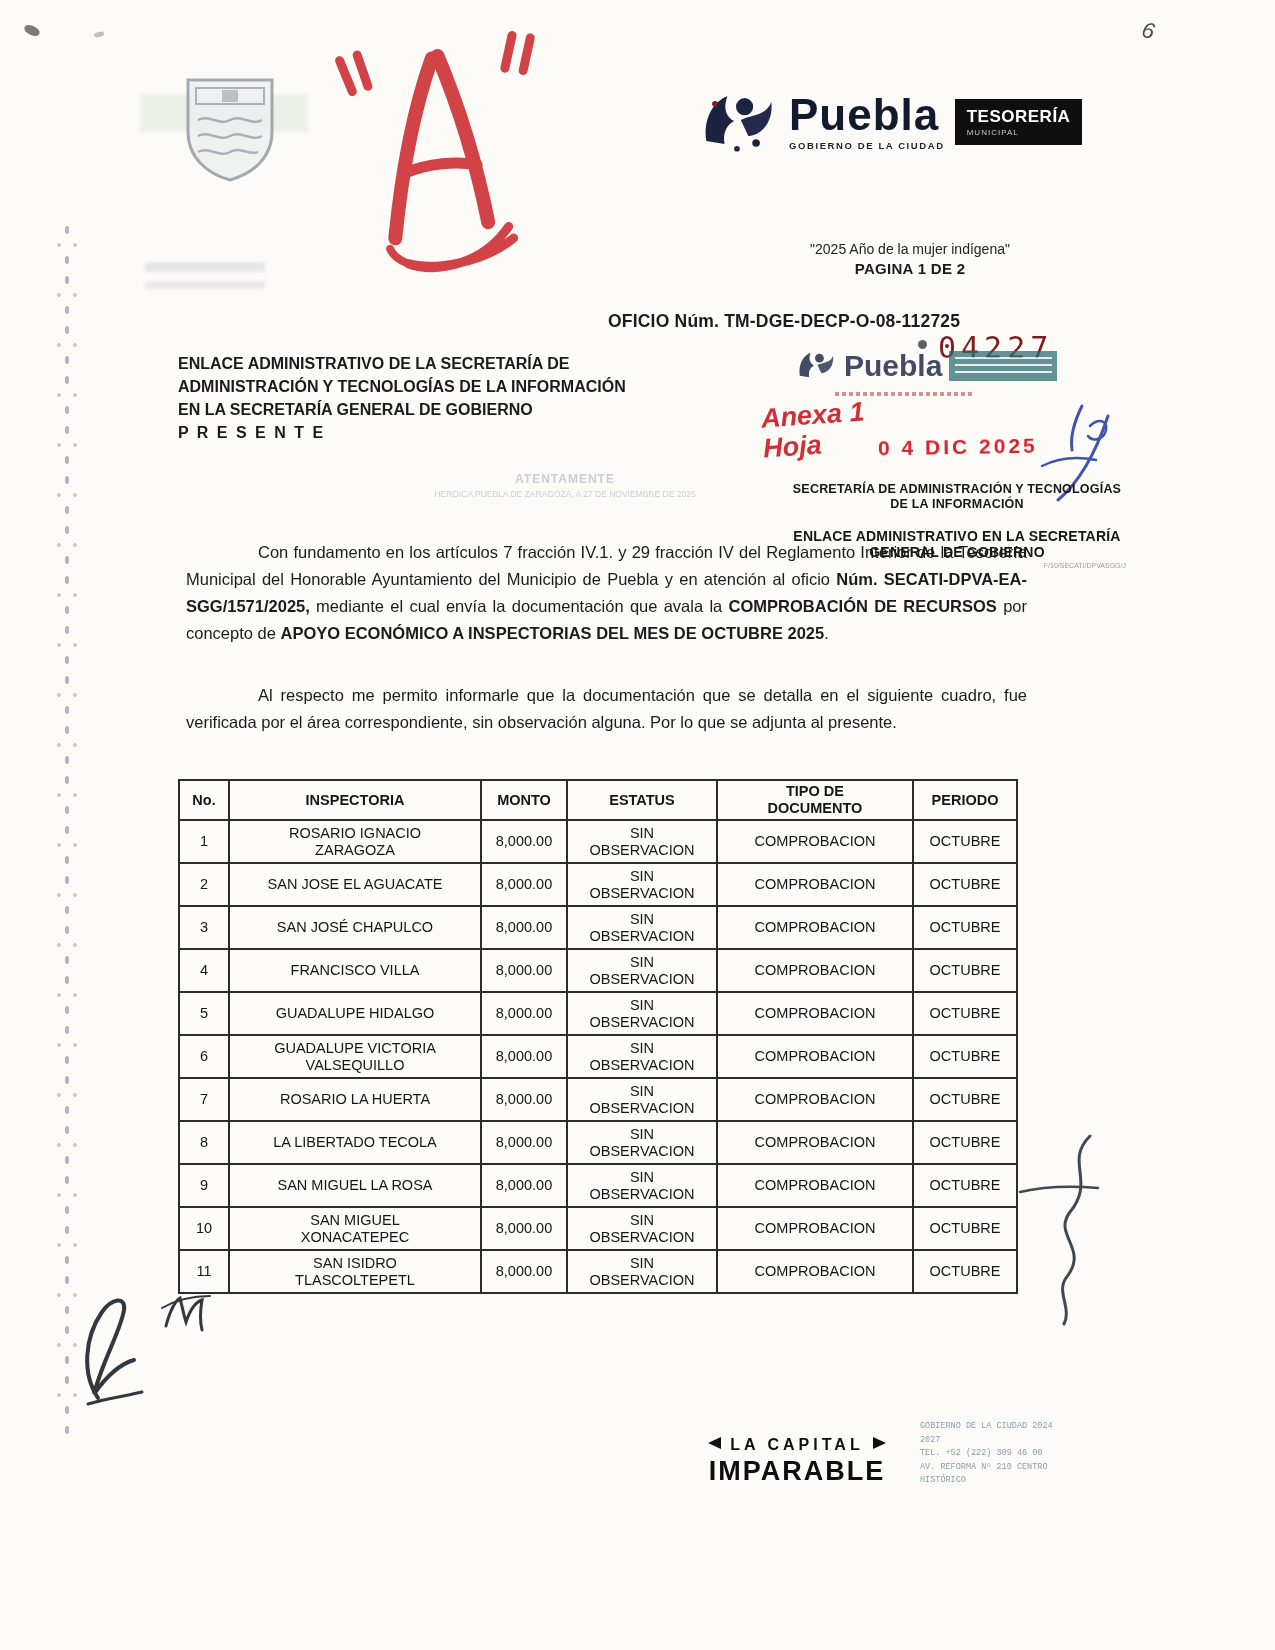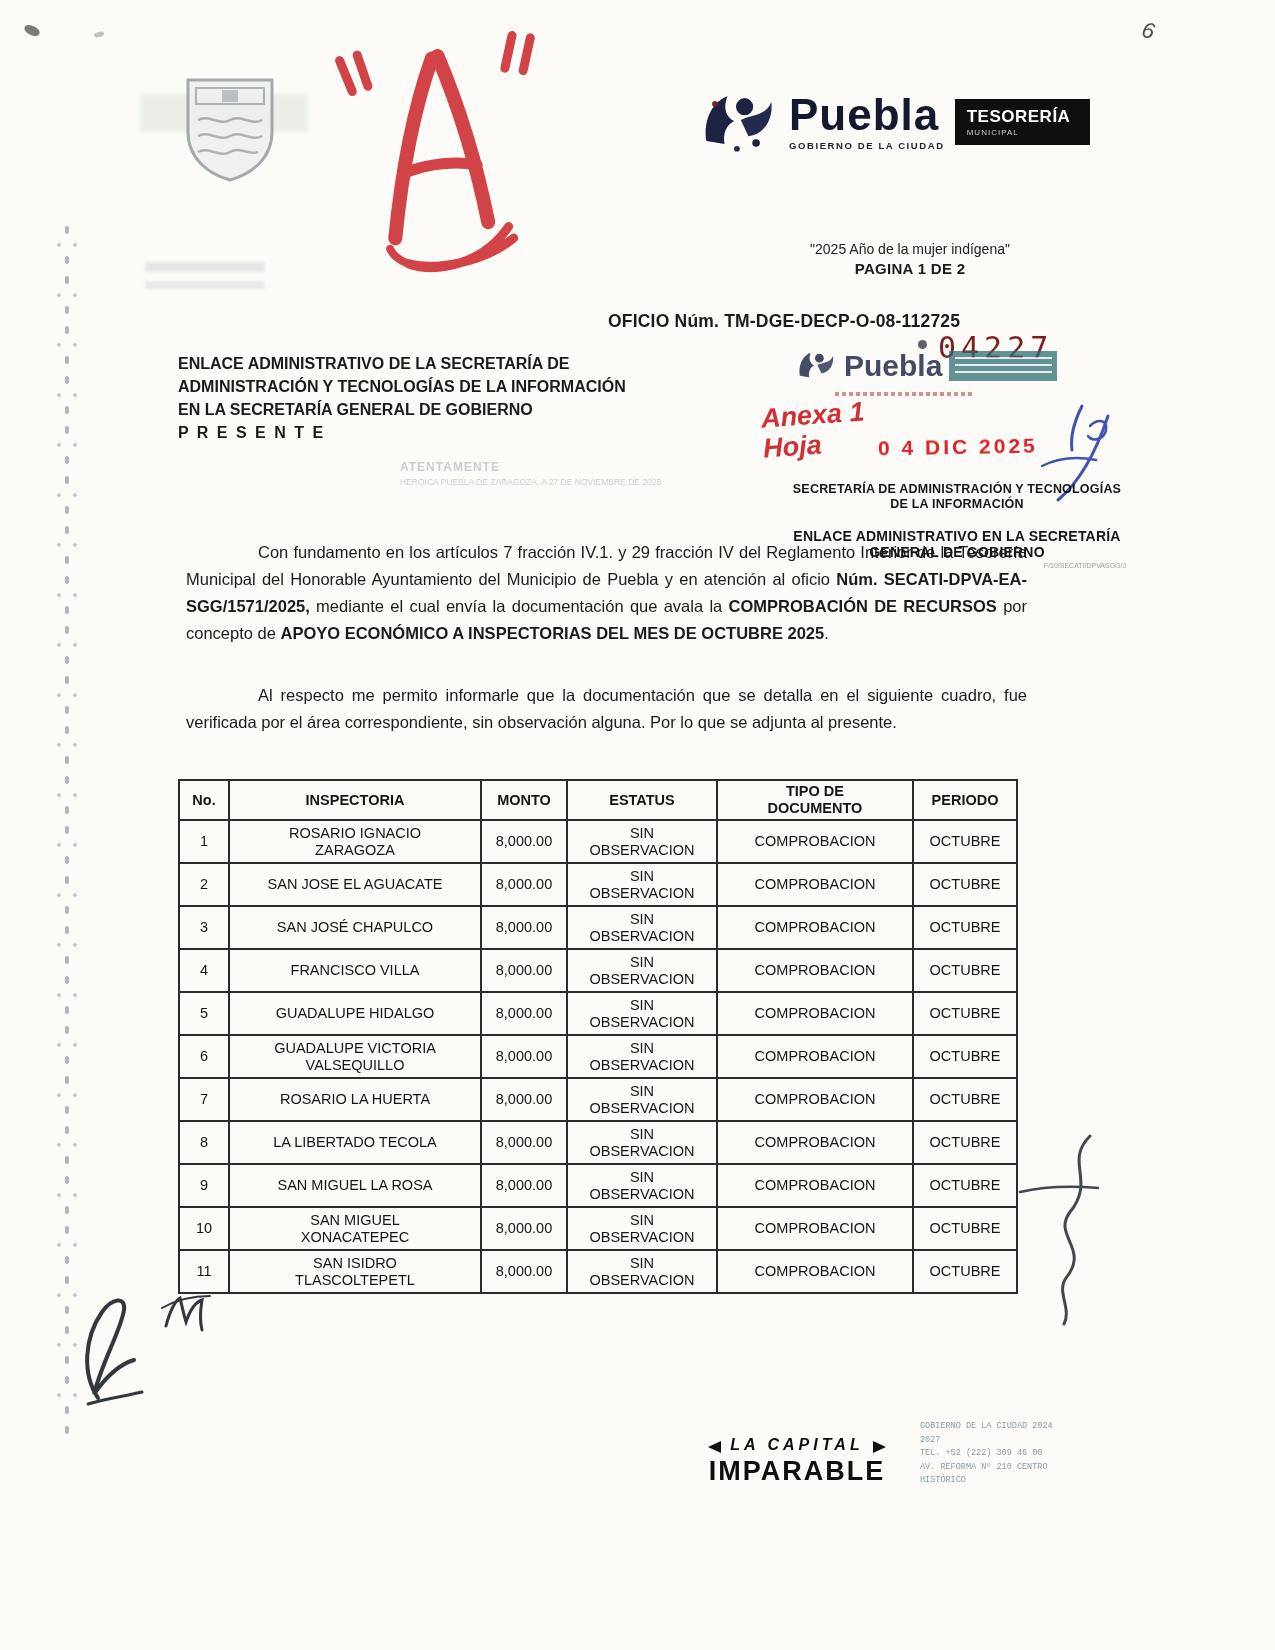--- a/index.html
+++ b/index.html
@@ -25,38 +25,38 @@
       radial-gradient(ellipse 3px 4px at 7px 25px, rgba(125,105,132,.36) 60%, transparent 61%),
       radial-gradient(ellipse 3px 4px at 23px 25px, rgba(125,105,132,.36) 60%, transparent 61%),
       radial-gradient(ellipse 4px 6px at 15px 40px, rgba(125,105,132,.50) 60%, transparent 61%);
     background-size:30px 50px;
     filter:blur(.4px);
   }
   .bleed-box-green{left:140px;top:94px;width:168px;height:38px;background:rgba(150,182,142,.16);filter:blur(2px);}
   .bleed-bars{left:145px;top:262px;width:120px;height:34px;
     background:linear-gradient(rgba(140,150,160,.20) 30%, transparent 30%, transparent 55%, rgba(140,150,160,.16) 55%, rgba(140,150,160,.16) 80%, transparent 80%);
     filter:blur(1.5px);}
-  .bleed-text{left:400px;top:460px;width:330px;color:rgba(96,108,124,.32);filter:blur(.5px);}
+  .bleed-text{left:400px;top:472px;width:330px;text-align:center;color:rgba(96,108,124,.32);filter:blur(.5px);}
   .bleed-text .l1{font-weight:bold;font-size:12px;letter-spacing:1px;}
   .bleed-text .l2{font-size:8.5px;margin-top:3px;}
 
   .hand-six{left:1142px;top:18px;font-size:22px;color:#4c4c4c;font-style:italic;transform:rotate(14deg);}
 
   
   .shield{left:180px;top:74px;opacity:.8;}
 
   
   .red-a{left:322px;top:18px;transform:rotate(-5deg);opacity:.92;}
 
   
   .logo-row{left:693px;top:84px;display:flex;align-items:center;gap:10px;}
   .logo-word{display:flex;flex-direction:column;line-height:1;}
   .logo-brand{font-size:44px;font-weight:bold;color:#131a2c;letter-spacing:1px;}
   .logo-tag{font-size:9.5px;font-weight:bold;color:#20242e;letter-spacing:1.6px;margin-top:4px;}
-  .badge{background:#0f0f10;color:#fff;padding:9px 20px 7px 12px;display:flex;flex-direction:column;line-height:1.1;}
+  .badge{background:#0f0f10;color:#fff;padding:9px 12px 7px 12px;display:flex;flex-direction:column;line-height:1.1;}
   .badge .t{font-size:17px;font-weight:bold;letter-spacing:.5px;}
   .badge .s{font-size:8px;color:#c9c9c9;letter-spacing:1px;margin-top:2px;}
 
   .legend-wrap{left:758px;top:241px;width:304px;text-align:center;}
   .legend{font-size:14px;color:#222;}
   .page-label{font-size:15px;font-weight:600;margin-top:3px;letter-spacing:.3px;}
 
   .oficio{left:608px;top:311px;font-size:17.5px;font-weight:bold;letter-spacing:.2px;}
 
   .recipient{left:178px;top:352px;font-size:16px;font-weight:bold;line-height:23px;}
@@ -89,21 +89,21 @@
   .doc-table{border-collapse:collapse;table-layout:fixed;width:838px;font-size:14.5px;color:#161616;}
   .doc-table th,.doc-table td{border:2px solid #2c2c2c;text-align:center;vertical-align:middle;white-space:pre-line;padding:2px 4px;line-height:17px;}
   .doc-table th{font-weight:bold;height:34px;}
   .doc-table td{height:37px;}
 
   .signature{left:68px;top:1278px;}
   .initials{left:156px;top:1282px;}
   .pen-right{left:1012px;top:1128px;opacity:.85;}
 
   .capital{left:662px;top:1436px;width:270px;text-align:center;color:#0e0e0e;}
-  .capital .l1{font-size:16px;font-weight:800;letter-spacing:4px;display:flex;align-items:flex-end;justify-content:center;gap:8px;font-style:italic;}
+  .capital .l1{font-size:16px;font-weight:800;letter-spacing:4px;display:flex;align-items:flex-start;justify-content:center;gap:8px;}
   .capital .l2{font-size:27px;font-weight:800;letter-spacing:2px;margin-top:2px;}
 
   .footer-address{left:920px;top:1420px;width:210px;font-family:"Liberation Mono", monospace;
     font-size:8.5px;line-height:13.5px;color:#6f8691;opacity:.8;filter:blur(.2px);}
 </style>
 </head>
 <body>
 
 <div class="page">
 

